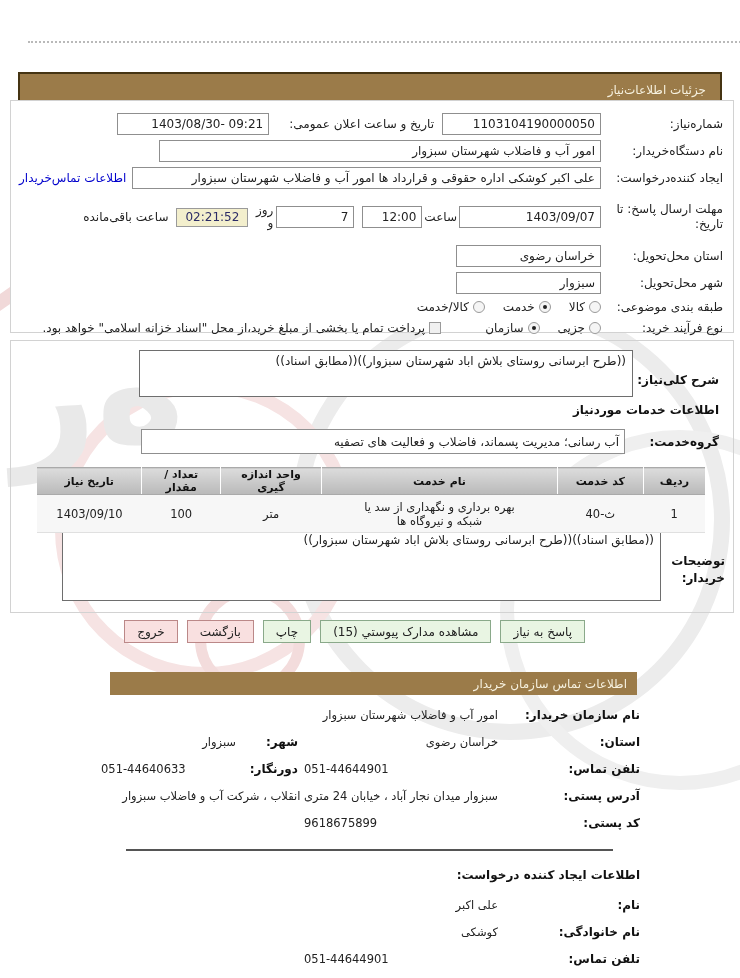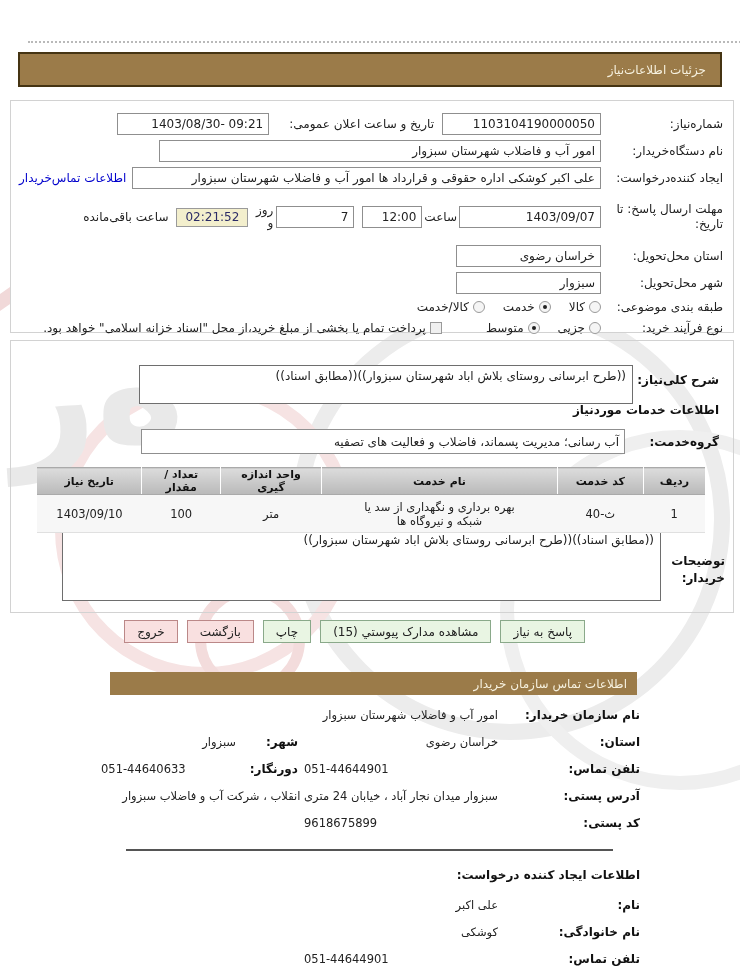--- a/index.html
+++ b/index.html
@@ -12,21 +12,21 @@
   .dotted-rule { position:absolute; top:41px; left:12px; width:724px; border-top:2px dotted #b9b9b9; }
 
   
   .wm { position:absolute; z-index:0; pointer-events:none; }
   .wm-ring { border-radius:50%; }
   .wm-text { color:#e9e9e9; font-weight:bold; }
 
   .z { position:relative; z-index:1; }
 
   
-  .hdr1 { position:absolute; top:52px; right:18px; width:704px; height:35px; background:#9b7b49; border:2px solid #453413;
+  .hdr1 { position:absolute; top:72px; right:18px; width:704px; height:35px; background:#9b7b49; border:2px solid #453413;
           color:#f6f1df; display:flex; align-items:center; padding:0 14px; font-size:12px; }
   .hdr2 { position:absolute; top:672px; right:103px; width:527px; height:23px; background:#9b7b49;
           color:#f6f1df; display:flex; align-items:center; padding:0 10px; font-size:12px; }
 
   
   .boxA { position:absolute; top:100px; left:10px; width:724px; height:233px; border:1px solid #d2d2d2; background:#fff; padding:12px 10px 0 8px; }
   .boxB { position:absolute; top:340px; left:10px; width:724px; height:273px; border:1px solid #d2d2d2; background:transparent; }
 
   .frow { display:flex; align-items:center; margin-bottom:5px; min-height:22px; }
   .flabel { width:122px; flex:0 0 122px; color:#222; }
@@ -139,29 +139,29 @@
       <span class="optlbl">خدمت</span>
       <span class="rad"></span>
       <span class="optlbl">کالا/خدمت</span>
     </div>
 
     <div class="frow" style="min-height:16px;">
       <span class="flabel">نوع فرآیند خرید:</span>
       <span class="rad"></span>
       <span class="optlbl">جزیی</span>
       <span class="rad on"></span>
-      <span class="optlbl">متوسط</span>
+      <span class="optlbl">سازمان</span>
       <span class="chk" style="margin-right:26px;"></span>
       <span class="optlbl" style="margin-left:17px;">پرداخت تمام یا بخشی از مبلغ خرید،از محل "اسناد خزانه اسلامی" خواهد بود.</span>
     </div>
   </div>
 
   <div class="boxB z">
     <span class="bB-lbl" style="top:32px; right:14px;">شرح کلی‌نیاز:</span>
-    <div class="tarea" style="top:24px; right:100px; width:494px; height:39px;">((طرح ابرسانی روستای بلاش اباد شهرستان سبزوار))((مطابق اسناد))</div>
+    <div class="tarea" style="top:9px; right:100px; width:494px; height:47px;">((طرح ابرسانی روستای بلاش اباد شهرستان سبزوار))((مطابق اسناد))</div>
 
     <span class="bB-lbl" style="top:62px; right:14px;">اطلاعات خدمات موردنیاز</span>
 
     <span class="bB-lbl" style="top:94px; right:14px;">گروه‌خدمت:</span>
     <div class="inp" style="position:absolute; top:88px; right:108px; width:484px; height:25px;">آب رسانی؛ مدیریت پسماند، فاضلاب و فعالیت های تصفیه</div>
 
     <table class="tbl">
       <thead>
         <tr>
           <th class="c-idx">ردیف</th>

